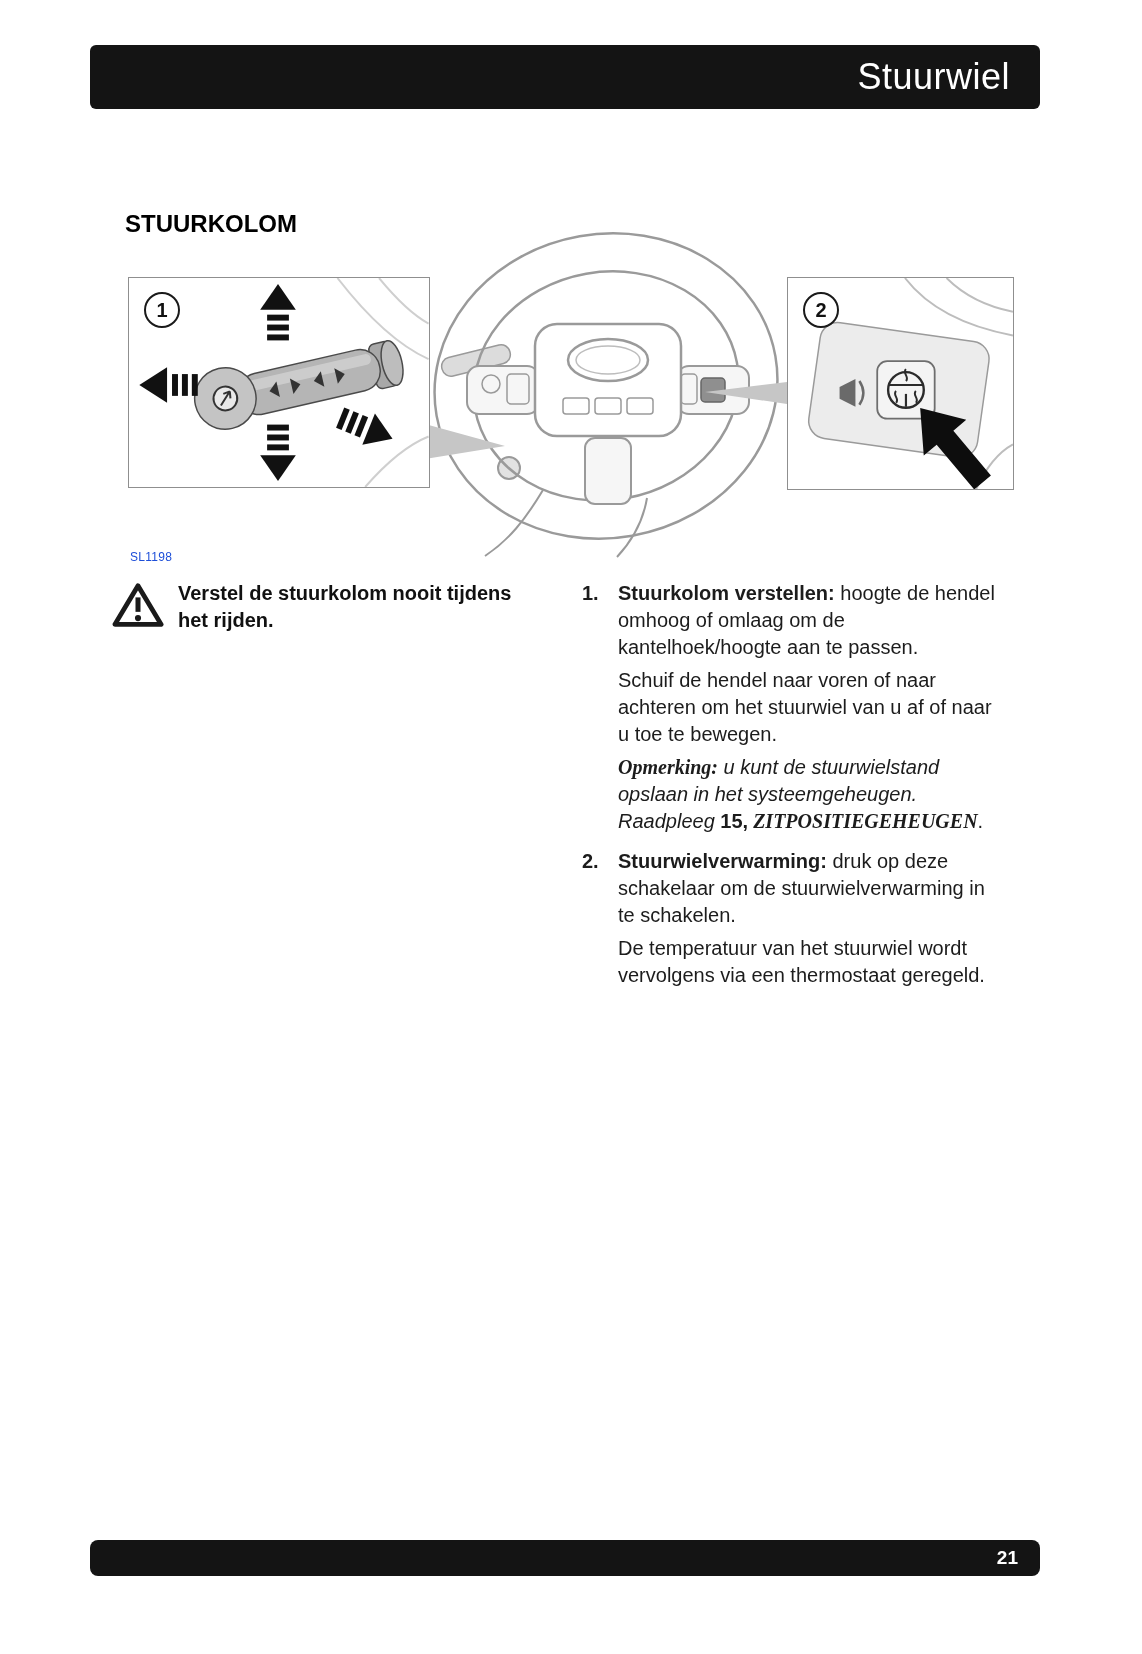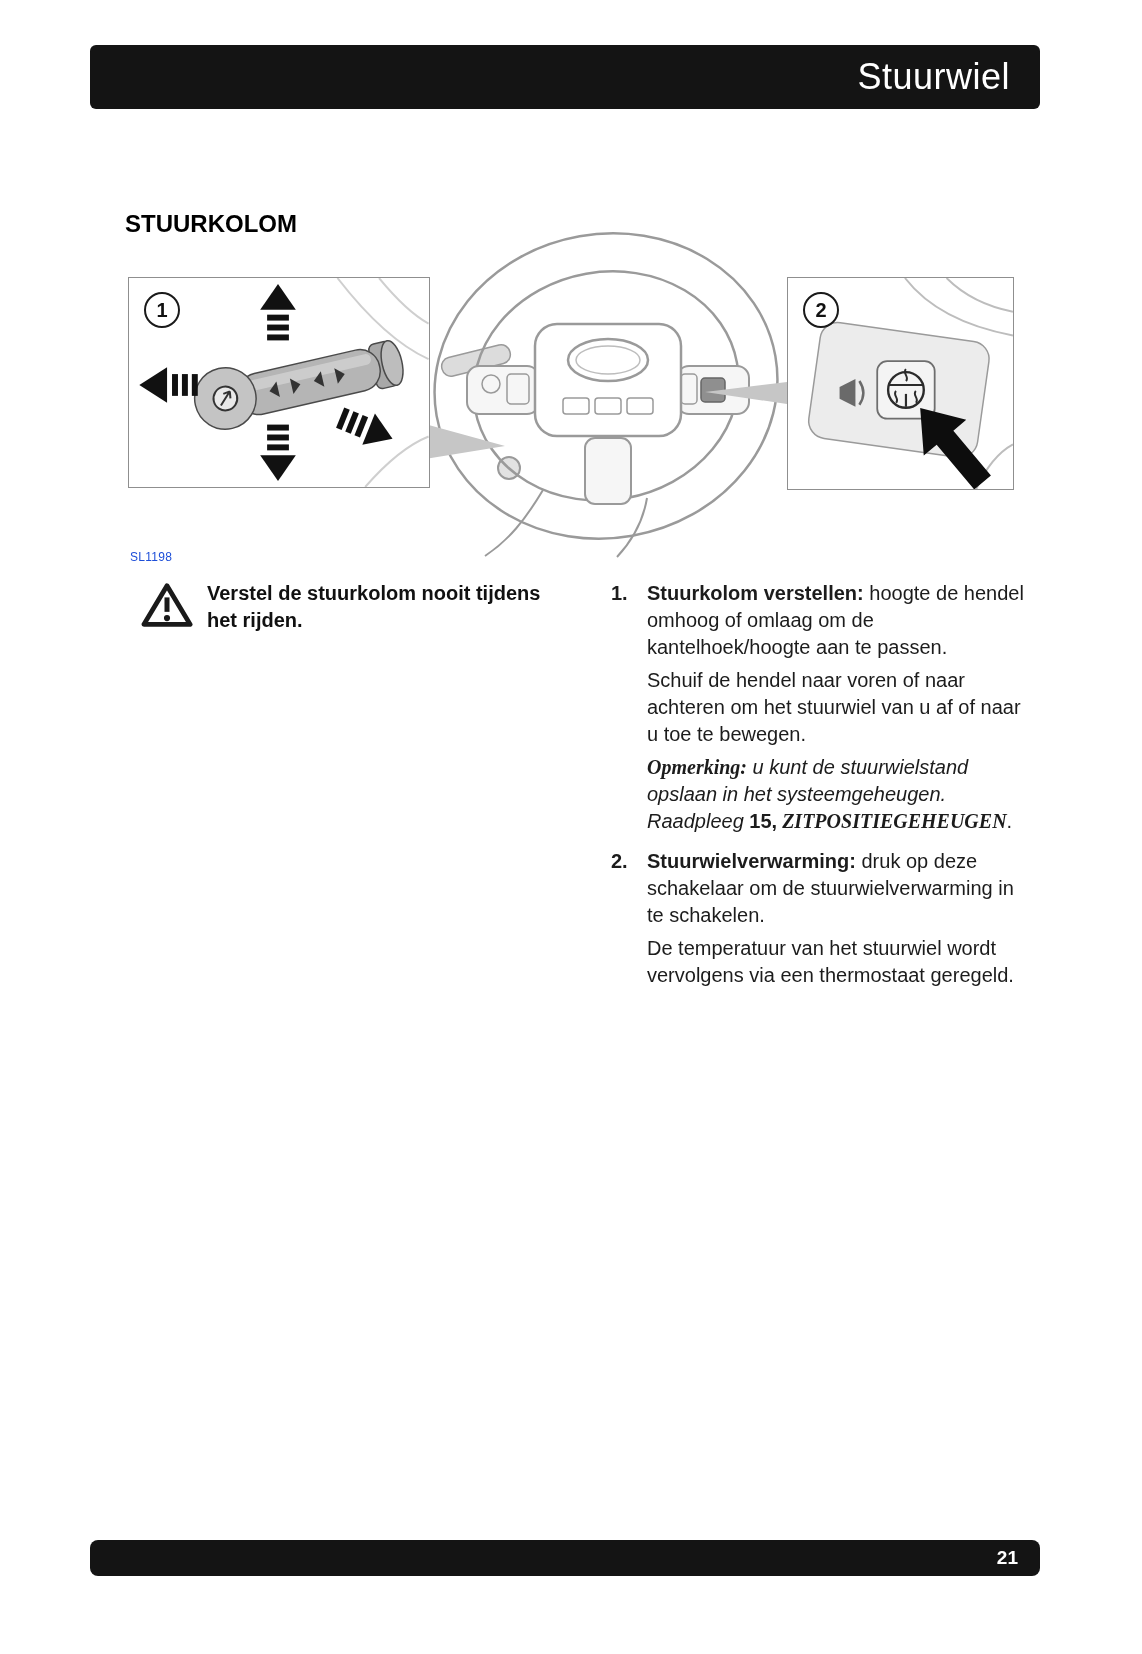--- a/index.html
+++ b/index.html
@@ -47,21 +47,21 @@
   }
   .fig-box svg, .wheel { display:block; }
   .wheel { position:absolute; left:297px; top:0; width:362px; height:330px; }
   .fig-code {
     position:absolute; left:2px; top:322px;
     font-size:12px; color:#1d4ed8; letter-spacing:0.3px;
   }
 
   
   .columns {
-    position:absolute; left:141px; top:580px; width:890px;
+    position:absolute; left:112px; top:580px; width:890px;
     display:flex; align-items:flex-start;
   }
   .warn-col { width:470px; display:flex; align-items:flex-start; }
   .warn-icon { width:52px; flex:0 0 52px; margin-top:2px; }
   .warn-text {
     margin-left:14px; width:340px;
     font-size:20px; font-weight:bold; line-height:27px; color:#111;
   }
   .list-col { width:420px; margin-left:auto; font-size:20px; line-height:27px; color:#1c1c1c; }
   .list-item { display:flex; }

